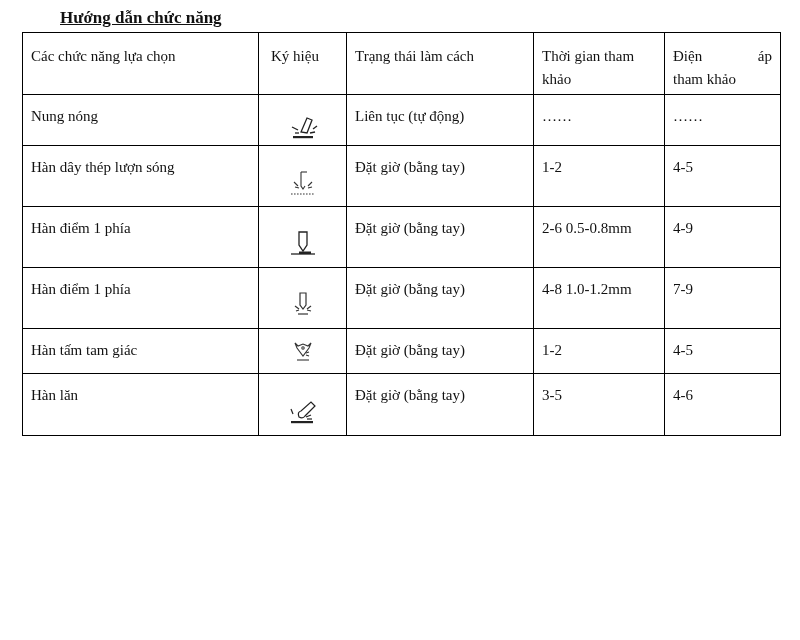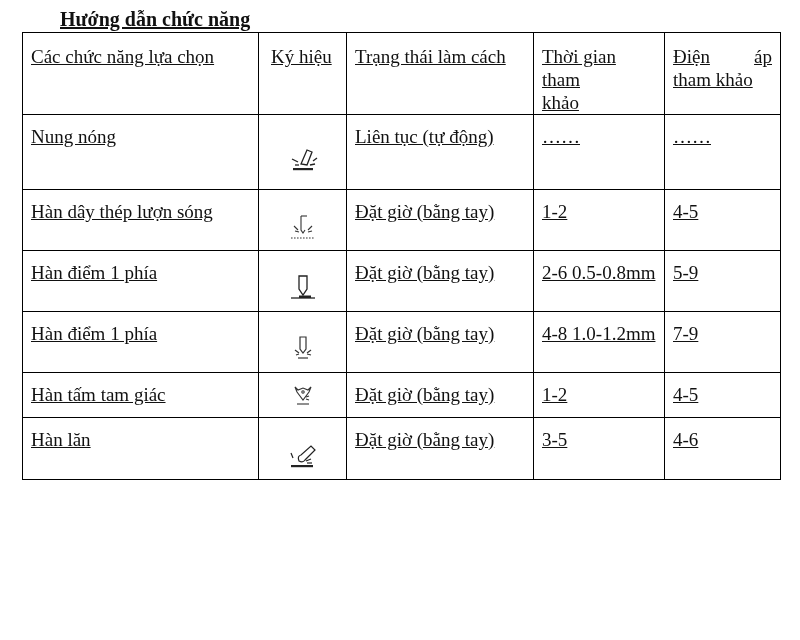--- a/index.html
+++ b/index.html
@@ -1,23 +1,23 @@
 <!DOCTYPE html>
 <html><head>
 <meta charset="utf-8">
 <style>
   html, body { margin:0; padding:0; background:#ffffff; }
   body { width:800px; height:640px; position:relative; overflow:hidden;
          font-family:"Liberation Serif","DejaVu Serif",serif; color:#111; }
-  .title { position:absolute; left:60px; top:8px; font-size:20px; font-weight:bold;
+  .title { position:absolute; left:60px; top:8px; font-size:17px; font-weight:bold;
            text-decoration:underline; letter-spacing:0px; }
   table { position:absolute; left:22px; top:32px; border-collapse:collapse;
           table-layout:fixed; width:758px; }
   td, th { border:1.6px solid #000; vertical-align:top; font-weight:normal;
-           font-size:19px; line-height:23px; padding:10px 8px 0 8px; text-align:left;text-decoration:underline; }
+           font-size:15px; line-height:23px; padding:10px 8px 0 8px; text-align:left; }
   th { padding-top:12px; }
   .c-sym { text-align:center; vertical-align:middle; padding:0; }
   .c-sym svg { display:block; margin:14px auto 0 auto; }
   .justify { text-align:justify; text-align-last:left; }
   .hdr-volt { display:flex; justify-content:space-between; }
 </style>
 </head>
 <body>
 
 <div class="title">Hướng dẫn chức năng</div>
@@ -41,21 +41,21 @@
     </th>
     <th>
       <div class="hdr-volt">
         <span>Điện</span>
         <span>áp</span>
       </div>
       <div>tham khảo</div>
     </th>
   </tr>
 
-  <tr style="height:75px">
+  <tr style="height:51px">
     <td>Nung nóng</td>
     <td class="c-sym">
       <svg width="32" height="30" viewBox="0 0 32 30">
         <g stroke="#222" stroke-width="1.3" fill="none">
           <path d="M14 20 L20 6 L25 8 L20 21 Z"></path>
           <path d="M5 15 L11 18"></path>
               <path d="M26 17 L30 14"></path>
           <path d="M8 21 L12 21"></path>
               <path d="M23 21 L28 20"></path>
         </g>
@@ -95,21 +95,21 @@
       <svg width="32" height="30" viewBox="0 0 32 30">
         <g stroke="#222" stroke-width="1.3" fill="none">
           <path d="M12 3 L20 3 L20 16 L16 22 L12 16 Z"></path>
           <path d="M4 25 L28 25"></path>
         </g>
         <rect x="12" y="22.5" width="12" height="2.5" fill="#222"></rect>
       </svg>
     </td>
     <td>Đặt giờ (bằng tay)</td>
     <td>2-6 0.5-0.8mm</td>
-    <td>5-9</td>
+    <td>4-9</td>
   </tr>
 
   <tr style="height:61px">
     <td>Hàn điểm 1 phía</td>
     <td class="c-sym">
       <svg width="32" height="30" viewBox="0 0 32 30">
         <g stroke="#333" stroke-width="1.2" fill="none">
           <path d="M13 3 L19 3 L19 15 L16 19 L13 15 Z"></path>
           <path d="M8 16 L12 19"></path>
               <path d="M9 21 L12 20"></path>

